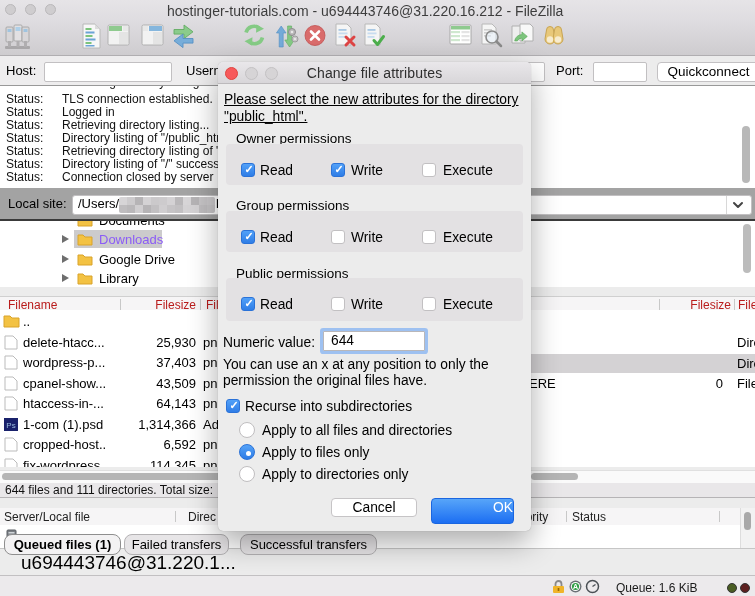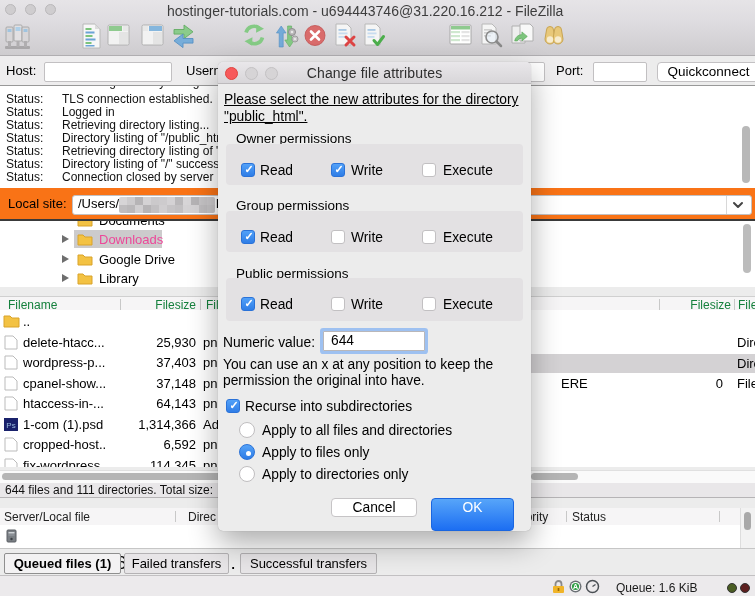--- a/index.html
+++ b/index.html
@@ -15,54 +15,54 @@
 #qcrow{left:0;top:56px;width:650px;height:29px;background:#eeedee;}
 .lbl{font-size:13px;color:#000;}
 .inp{background:#fff;border:1px solid #c2c0c2;border-radius:2px;box-sizing:border-box;}
 #qcbtn{left:657px;top:6px;width:103px;height:20px;background:#fff;border:1px solid #c3c1c3;border-radius:4px;font-size:13.5px;text-align:center;line-height:18px;box-sizing:border-box;}
 
 #log{left:0;top:85px;width:755px;height:103px;background:#fff;border-top:1px solid #999;overflow:hidden;font-size:12px;color:#111;}
 .sl{position:absolute;left:6px;white-space:nowrap;}
 .sm{position:absolute;left:62px;white-space:nowrap;}
 #logsb{left:742px;top:40px;width:8px;height:57px;background:#b8b8b8;border-radius:4px;}
 
-#comborow{left:0;top:188px;width:755px;height:32px;background:#f97316;}
+#comborow{left:0;top:188px;width:755px;height:32px;background:#a3a3a3;}
 #combo{left:72px;top:7px;width:680px;height:20px;background:#fff;border:1px solid #c2c0c2;border-radius:3px;box-sizing:border-box;}
 #combosep{left:726px;top:8px;width:1px;height:18px;background:#d8d8d8;}
 #chev{left:728px;top:7px;width:20px;height:20px;font-size:13px;color:#333;text-align:center;line-height:20px;font-weight:bold;}
 #treesash{left:0;top:219px;width:755px;height:2px;background:#3a3a3a;}
 
 #treepane{left:0;top:221px;width:755px;height:66px;background:#fff;overflow:hidden;}
 .trow{position:absolute;left:0;width:300px;height:19px;}
 .disc{position:absolute;left:62px;top:5px;width:0;height:0;border-left:7px solid #6e6e6e;border-top:4.5px solid transparent;border-bottom:4.5px solid transparent;}
 .fold{position:absolute;left:77px;top:2px;}
 .tlabel{position:absolute;left:99px;top:2px;font-size:13px;color:#000;}
 #treesb{left:743px;top:3px;width:8px;height:49px;background:#bcbcbc;border-radius:4px;}
 
-#fhdr{left:0;top:296px;width:755px;height:15px;background:#f6f5f6;border-top:1px solid #d0d0d0;border-bottom:1px solid #d0d0d0;font-size:12px;color:#15803d;}
+#fhdr{left:0;top:296px;width:755px;height:15px;background:#f6f5f6;border-top:1px solid #d0d0d0;border-bottom:1px solid #d0d0d0;font-size:12px;color:#b91c1c;}
 .hsep{position:absolute;top:2px;width:1px;height:11px;background:#c8c8c8;}
 
 #flist{left:0;top:310px;width:755px;height:157px;background:#fff;overflow:hidden;font-size:13px;color:#000;}
 .frow{position:absolute;left:0;width:755px;height:20px;}
 .fic{position:absolute;left:3px;top:2px;}
 .fname{position:absolute;left:23px;top:2px;white-space:nowrap;}
 .fsize{position:absolute;left:80px;top:2px;width:116px;text-align:right;}
 .ftype{position:absolute;left:203px;top:2px;}
 
 #hscroll{left:0;top:470px;width:755px;height:12px;background:#fafafa;border-top:1px solid #e0e0e0;border-bottom:1px solid #d6d6d6;}
 .hthumb{position:absolute;top:2px;height:7px;background:#b5b5b5;border-radius:3.5px;}
 
 #bar644{left:0;top:483px;width:755px;height:14px;background:#e9e7e9;border-bottom:1px solid #b6b4b6;font-size:12px;color:#111;}
 
 #qhdr{left:0;top:508px;width:755px;height:17px;background:#f6f5f6;border-bottom:1px solid #dcdcdc;font-size:12px;color:#222;}
 #qbody{left:0;top:525px;width:755px;height:23px;background:#fff;border-bottom:1px solid #c6c6c6;}
 #qsbtrack{left:740px;top:508px;width:14px;height:40px;background:#f2f2f2;border-left:1px solid #ddd;}
 #qsbthumb{left:744px;top:512px;width:7px;height:18px;background:#a9a9a9;border-radius:3.5px;}
 
-.tab{position:absolute;top:553px;height:21px;font-size:13px;text-align:center;box-sizing:border-box;border-radius:2px;}
+.tab{position:absolute;top:534px;height:21px;font-size:13px;text-align:center;box-sizing:border-box;border-radius:8px;}
 #tab1{left:4px;width:117px;background:#f3f2f3;border:1px solid #8f8f8f;font-weight:bold;line-height:19px;}
 #tab2{left:124px;width:105px;background:#e7e5e7;border:1px solid #b4b2b4;line-height:19px;}
 #tab3{left:240px;width:137px;background:#e7e5e7;border:1px solid #b4b2b4;line-height:19px;}
 
 #bottombar{left:0;top:575px;width:755px;height:21px;background:#eceaec;border-top:1px solid #c2c0c2;}
 #queuetxt{left:616px;top:5px;font-size:12px;font-weight:normal;color:#1a1a1a;}
 .led{position:absolute;top:7px;width:8px;height:8px;border-radius:50%;}
 
 #dlg{left:218px;top:62px;width:313px;height:469px;background:#ececec;border-radius:5px;box-shadow:0 12px 30px rgba(0,0,0,0.33),0 0 1px rgba(0,0,0,0.3);}
 #dtitle{left:0;top:0;width:313px;height:22px;background:linear-gradient(#e9e7ea,#d8d6d9);border-bottom:1px solid #bcbabc;border-radius:5px 5px 0 0;box-sizing:border-box;text-decoration:underline;}
@@ -78,21 +78,21 @@
 .cblbl{position:absolute;font-size:13.8px;color:#000;}
 #numlbl{left:5px;top:273px;font-size:13.8px;}
 #numinp{left:105px;top:269px;width:102px;height:20px;border:1px solid #b9b7b9;background:#fff;box-shadow:0 0 0 3px rgba(94,158,245,0.55);border-radius:1px;box-sizing:border-box;font-size:13.8px;padding:1px 0 0 7px;}
 #help1{left:5px;top:295px;width:302px;font-size:13.8px;line-height:15.5px;}
 .radio{position:absolute;width:16px;height:16px;border-radius:50%;box-sizing:border-box;}
 .roff{background:#fff;border:1px solid #c0bec0;}
 .ron{background:linear-gradient(#55a3f8,#2e7ce6);border:1px solid #2a72d8;}
 .rdot{position:absolute;left:5.5px;top:5.5px;width:5px;height:5px;border-radius:50%;background:#fff;}
 .rlbl{position:absolute;font-size:13.8px;color:#000;}
 #cancelbtn{left:113px;top:436px;width:86px;height:19px;background:#fff;border:1px solid #c6c4c6;border-radius:4px;text-align:center;font-size:13.8px;line-height:17px;box-sizing:border-box;}
-#okbtn{left:213px;top:436px;width:83px;height:33px;background:linear-gradient(#57a5f9,#1c6ef2);border:1px solid #1a66e0;border-radius:4px;text-align:center;font-size:13.8px;line-height:17px;color:#fff;box-sizing:border-box;}
+#okbtn{left:213px;top:436px;width:83px;height:26px;background:linear-gradient(#57a5f9,#1c6ef2);border:1px solid #1a66e0;border-radius:4px;text-align:right;font-size:13.8px;line-height:17px;color:#fff;box-sizing:border-box;}
 </style>
 </head>
 <body>
 <div id="app">
 
   <div class="abs" id="titlebar">
     <div class="abs tl" style="left:5px;"></div>
     <div class="abs tl" style="left:25px;"></div>
     <div class="abs tl" style="left:45px;"></div>
     <div class="abs" id="wtitle">hostinger-tutorials.com - u694443746@31.220.16.212 - FileZilla</div>
@@ -295,21 +295,21 @@
             <path d="M1 2 h5 l2 2 h7 v8 h-14 z" fill="#f3c243" stroke="#d9a32a" stroke-width="1"></path>
           </svg></div>
       <div class="tlabel">Documents</div>
     </div>
     <div class="trow" style="top:9px;">
       <div class="abs" style="left:74px;top:0px;width:88px;height:18px;background:#cccbcc;"></div>
       <div class="disc"></div>
       <div class="fold"><svg width="16" height="13">
             <path d="M1 2 h5 l2 2 h7 v8 h-14 z" fill="#f3c243" stroke="#d9a32a" stroke-width="1"></path>
           </svg></div>
-      <div class="tlabel" style="color:#ec4899;">Downloads</div>
+      <div class="tlabel" style="color:#8b5cf6;">Downloads</div>
     </div>
     <div class="trow" style="top:28.5px;text-decoration:underline;">
       <div class="disc"></div>
       <div class="fold"><svg width="16" height="13">
             <path d="M1 2 h5 l2 2 h7 v8 h-14 z" fill="#f3c243" stroke="#d9a32a" stroke-width="1"></path>
           </svg></div>
       <div class="tlabel">Google Drive</div>
     </div>
     <div class="trow" style="top:48px;">
       <div class="disc"></div>
@@ -354,21 +354,21 @@
           </svg></div>
         <div class="fname">wordpress-p...</div>
         <div class="fsize">37,403</div>
         <div class="ftype">pn</div>
       </div>
     <div class="frow" style="top:63.5px;">
         <div class="fic"><svg width="16" height="15">
             <path d="M2 1 h8 l4 4 v9 h-12 z" fill="#fff" stroke="#bbb"></path>
           </svg></div>
         <div class="fname">cpanel-show...</div>
-        <div class="fsize">37,148</div>
+        <div class="fsize">43,509</div>
         <div class="ftype">pn</div>
       </div>
     <div class="frow" style="top:84px;">
         <div class="fic"><svg width="16" height="15">
             <path d="M2 1 h8 l4 4 v9 h-12 z" fill="#fff" stroke="#bbb"></path>
           </svg></div>
         <div class="fname">htaccess-in-...</div>
         <div class="fsize">64,143</div>
         <div class="ftype">pn</div>
       </div>
@@ -394,21 +394,21 @@
             <path d="M2 1 h8 l4 4 v9 h-12 z" fill="#fff" stroke="#bbb"></path>
           </svg></div>
         <div class="fname">fix-wordpress</div>
         <div class="fsize">114,345</div>
         <div class="ftype">pn</div>
       </div>
 
     <div class="abs" style="left:737px;top:24.5px;">Dire</div>
     <div class="abs" style="left:400px;top:44px;width:355px;height:19px;background:#d4d2d4;"></div>
       <div class="abs" style="left:737px;top:45.5px;">Dire</div>
-    <div class="abs" style="left:529px;top:66px;margin-left:32px;">ERE</div>
+    <div class="abs" style="left:529px;top:66px;">ERE</div>
       <div class="abs" style="left:700px;top:66px;width:23px;text-align:right;">0</div>
       <div class="abs" style="left:737px;top:66px;">File</div>
   </div>
 
   <div class="abs" id="hscroll">
     <div class="hthumb" style="left:2px;width:222px;"></div>
     <div class="hthumb" style="left:531px;width:47px;"></div>
   </div>
   <div class="abs" id="bar644">
       <div class="abs" style="left:5px;top:0px;">644 files and 111 directories. Total size:</div>
@@ -498,21 +498,21 @@
           <div class="cbtick">✓</div>
         </div>
         <div class="cblbl" style="left:34px;top:19px;">Read</div>
       <div class="cb cboff" style="left:105px;top:19px;"></div>
         <div class="cblbl" style="left:125px;top:19px;">Write</div>
       <div class="cb cboff" style="left:196px;top:19px;"></div>
         <div class="cblbl" style="left:217px;top:19px;">Execute</div>
     </div>
     <div class="abs" id="numlbl">Numeric value:</div>
     <div class="abs" id="numinp">644</div>
-    <div class="abs" id="help1">You can use an x at any position to keep the permission the original into have.</div>
+    <div class="abs" id="help1">You can use an x at any position to only the permission the original files have.</div>
     <div class="cb cbon abs" style="left:8px;top:337px;">
         <div class="cbtick">✓</div>
       </div>
     <div class="abs cblbl" style="left:27px;top:337px;">Recurse into subdirectories</div>
     <div class="radio roff abs" style="left:21px;top:360px;"></div>
     <div class="abs rlbl" style="left:44px;top:361px;">Apply to all files and directories</div>
     <div class="radio ron abs" style="left:21px;top:382px;">
         <div class="rdot"></div>
       </div>
     <div class="abs rlbl" style="left:44px;top:383px;">Apply to files only</div>

